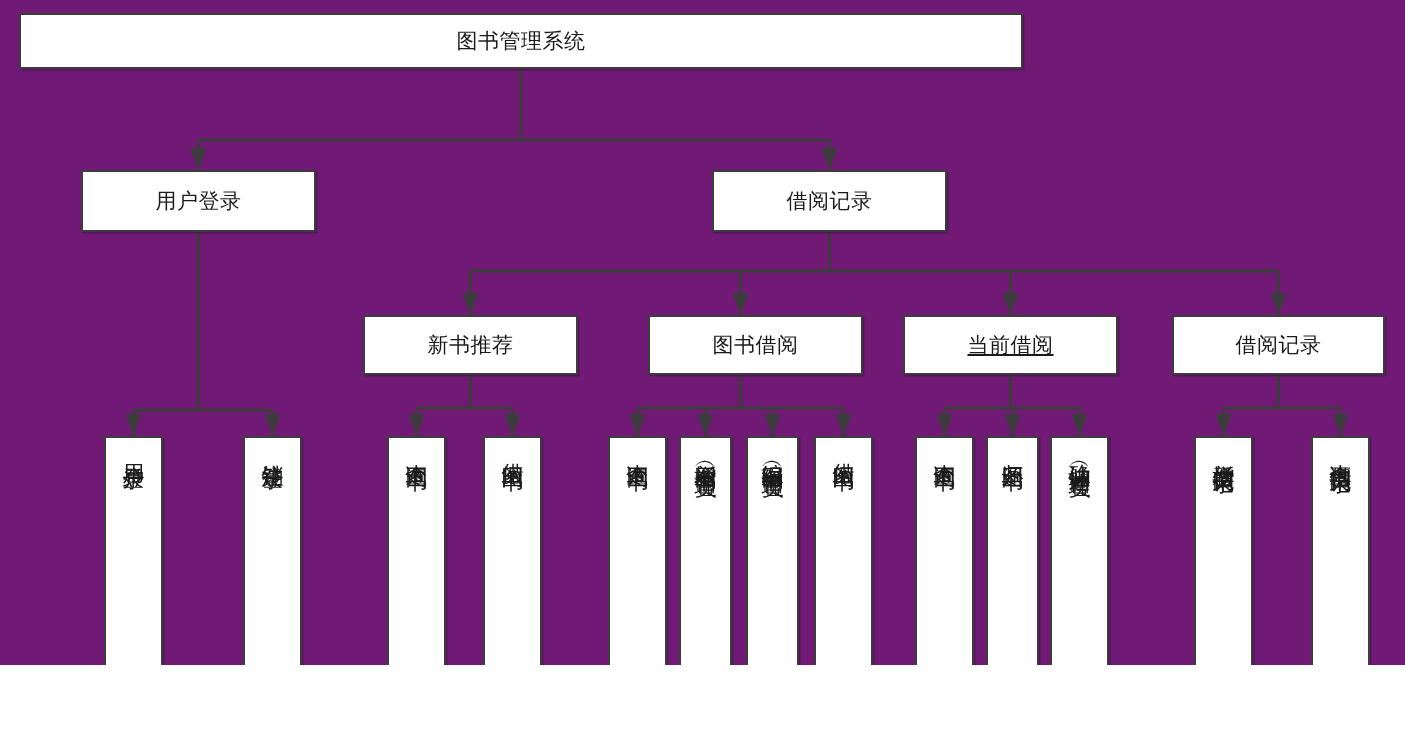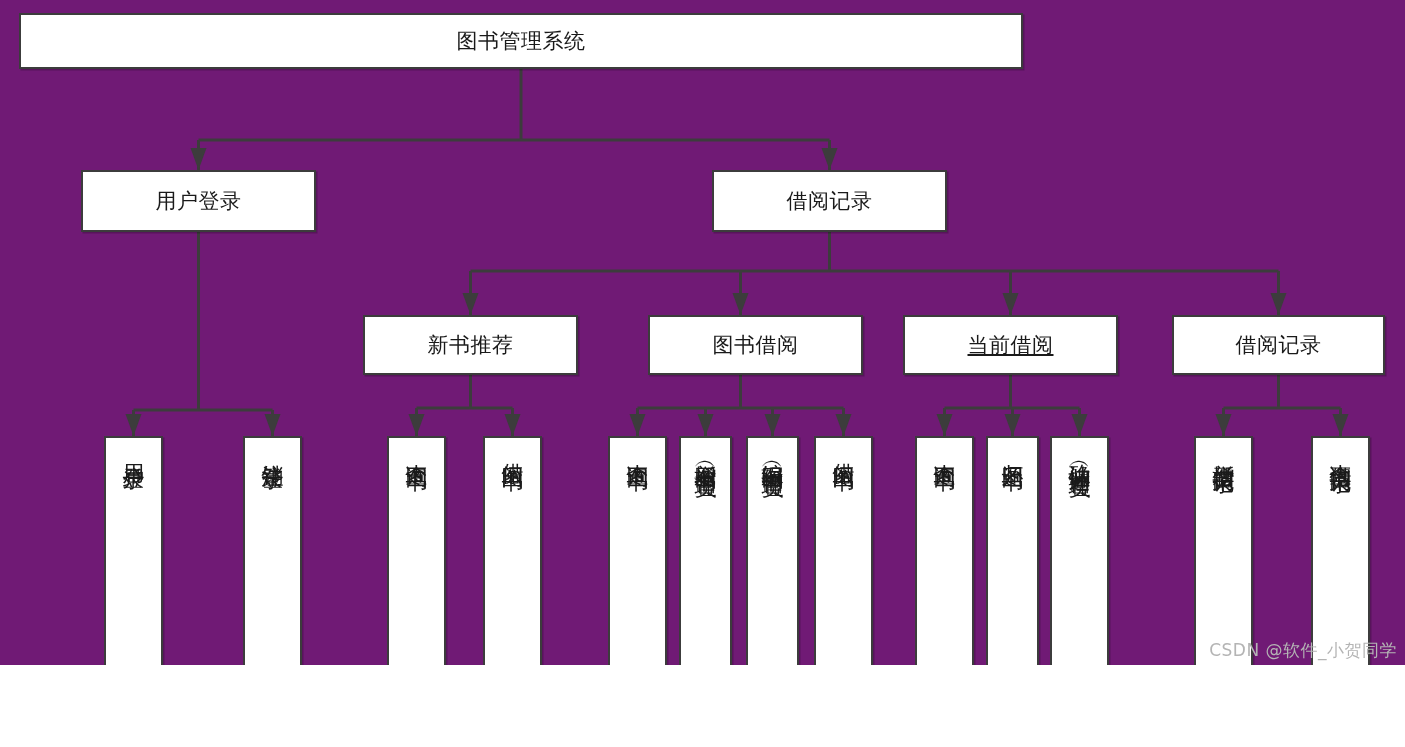--- a/index.html
+++ b/index.html
@@ -184,14 +184,13 @@
       <div class="node vertical" style="left: 1050px; top: 436px; width: 59px; height: 298px;">
         <span class="node-label">确认归还（管理员）</span>
       </div>
       <div class="node vertical" style="left: 1194px; top: 436px; width: 59px; height: 298px;">
         <span class="node-label">新增借阅记录</span>
       </div>
       <div class="node vertical" style="left: 1311px; top: 436px; width: 59px; height: 298px;">
         <span class="node-label">查询借阅记录</span>
       </div>
     </div>
-  <div id="watermark">CSDN @软件_小贺同学</div>
 </div>
 
 </body></html>

